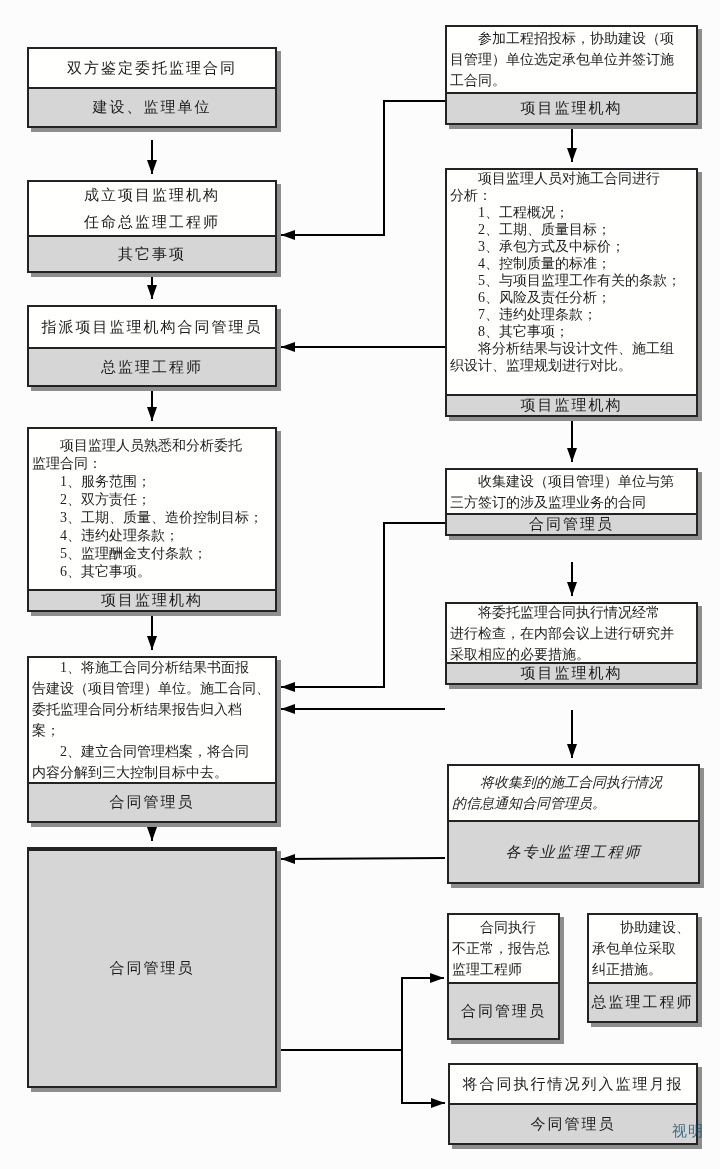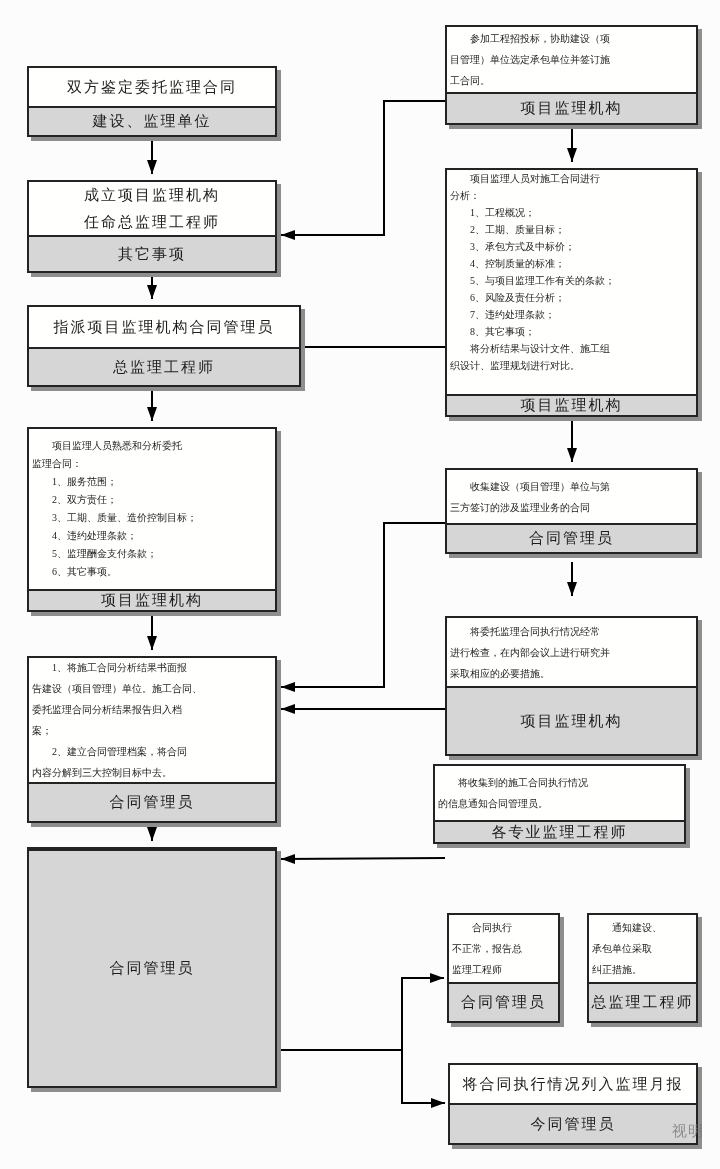--- a/index.html
+++ b/index.html
@@ -10,51 +10,51 @@
   .wires{position:absolute;left:0;top:0;z-index:1;}
   .wire{fill:none;stroke:#000000;stroke-width:2;}
   .box{
     position:absolute;box-sizing:border-box;z-index:2;
     border:2px solid #232323;background:#fffffe;
     box-shadow:4px 4px 0 #8e8e8e;
     display:flex;flex-direction:column;
   }
   .body{
     box-sizing:border-box;display:flex;align-items:center;
-    padding:0 3px;font-size:10px;line-height:21px;white-space:pre-wrap;
+    padding:0 3px;font-size:14px;line-height:21px;white-space:pre-wrap;
     text-align:left;overflow:hidden;
   }
   .body.center{justify-content:center;text-align:center;font-size:15px;letter-spacing:2px;}
   .body.lh18{line-height:18px;}
   .body.lh17{line-height:17px;}
   .body.lh26{line-height:27px;border-radius:20px;}
   .footer{
     box-sizing:border-box;flex:1;border-top:2px solid #232323;background:#d6d6d6;
     display:flex;align-items:center;justify-content:center;
     font-size:15px;letter-spacing:2px;
   }
   
-  #bx-l1{left:27px;top:66px;width:250px;height:71px;}   #bx-l1 .body{height:38px;}
+  #bx-l1{left:27px;top:47px;width:250px;height:81px;}   #bx-l1 .body{height:38px;}
   #bx-l2{left:27px;top:180px;width:250px;height:93px;}  #bx-l2 .body{height:53px;}
-  #bx-l3{left:27px;top:305px;width:274px;height:82px;}  #bx-l3 .body{height:40px;}
+  #bx-l3{left:27px;top:305px;width:250px;height:82px;}  #bx-l3 .body{height:40px;}
   #bx-l4{left:27px;top:427px;width:250px;height:185px;} #bx-l4 .body{height:181px;}
   #bx-l5{left:27px;top:656px;width:250px;height:167px;justify-content:space-between;} #bx-l5 .body{height:124px;}
   #bx-l6{left:27px;top:847px;width:250px;height:241px;} #bx-l6 .body{height:199px;}
   
   #bx-r1{left:445px;top:25px;width:253px;height:100px;} #bx-r1 .body{height:65px;}
   #bx-r2{left:445px;top:168px;width:253px;height:249px;gap:20px;}#bx-r2 .body{height:207px;}
-  #bx-r3{left:445px;top:468px;width:253px;height:86px;justify-content:space-between;} #bx-r3 .body{height:53px;}
-  #bx-r4{left:445px;top:616px;width:253px;height:140px;}#bx-r4 .body{height:68px;}
-  #bx-r5{left:433px;top:764px;width:253px;height:80px;} #bx-r5 .body{height:54px;}
-  #bx-r6a{left:447px;top:913px;width:113px;height:110px;}#bx-r6a .body{height:67px;}
+  #bx-r3{left:445px;top:468px;width:253px;height:68px;justify-content:space-between;} #bx-r3 .body{height:53px;}
+  #bx-r4{left:445px;top:602px;width:253px;height:83px;}#bx-r4 .body{height:68px;}
+  #bx-r5{left:447px;top:764px;width:253px;height:120px;font-style:italic;} #bx-r5 .body{height:54px;}
+  #bx-r6a{left:447px;top:913px;width:113px;height:127px;}#bx-r6a .body{height:67px;}
   #bx-r6b{left:587px;top:913px;width:111px;height:110px;}#bx-r6b .body{height:67px;}
   #bx-r7{left:448px;top:1063px;width:250px;height:82px;} #bx-r7 .body{height:38px;}
   .watermark{
     position:absolute;z-index:3;right:16px;top:1122px;
-    font-size:15px;color:#737373;opacity:.75;letter-spacing:1px;
+    font-size:15px;color:#0c4a6e;opacity:.75;letter-spacing:1px;
   }
 </style>
 </head>
 <body>
 
 <div id="stage">
 
   <svg class="wires" width="720" height="1169" viewBox="0 0 720 1169">
     <defs>
       <marker id="arr" markerWidth="8" markerHeight="6" refX="7" refY="2.5" orient="auto" markerUnits="strokeWidth">
@@ -157,21 +157,21 @@
 的信息通知合同管理员。</div>
     <div class="footer">各专业监理工程师</div>
   </div>
   <div class="box" id="bx-r6a">
     <div class="body">　　合同执行
 不正常，报告总
 监理工程师</div>
     <div class="footer">合同管理员</div>
   </div>
   <div class="box" id="bx-r6b">
-    <div class="body">　　通知建设、
+    <div class="body">　　协助建设、
 承包单位采取
 纠正措施。</div>
     <div class="footer">总监理工程师</div>
   </div>
   <div class="box" id="bx-r7">
     <div class="body center">将合同执行情况列入监理月报</div>
     <div class="footer">今同管理员</div>
   </div>
 
   <div class="watermark">视明</div>

